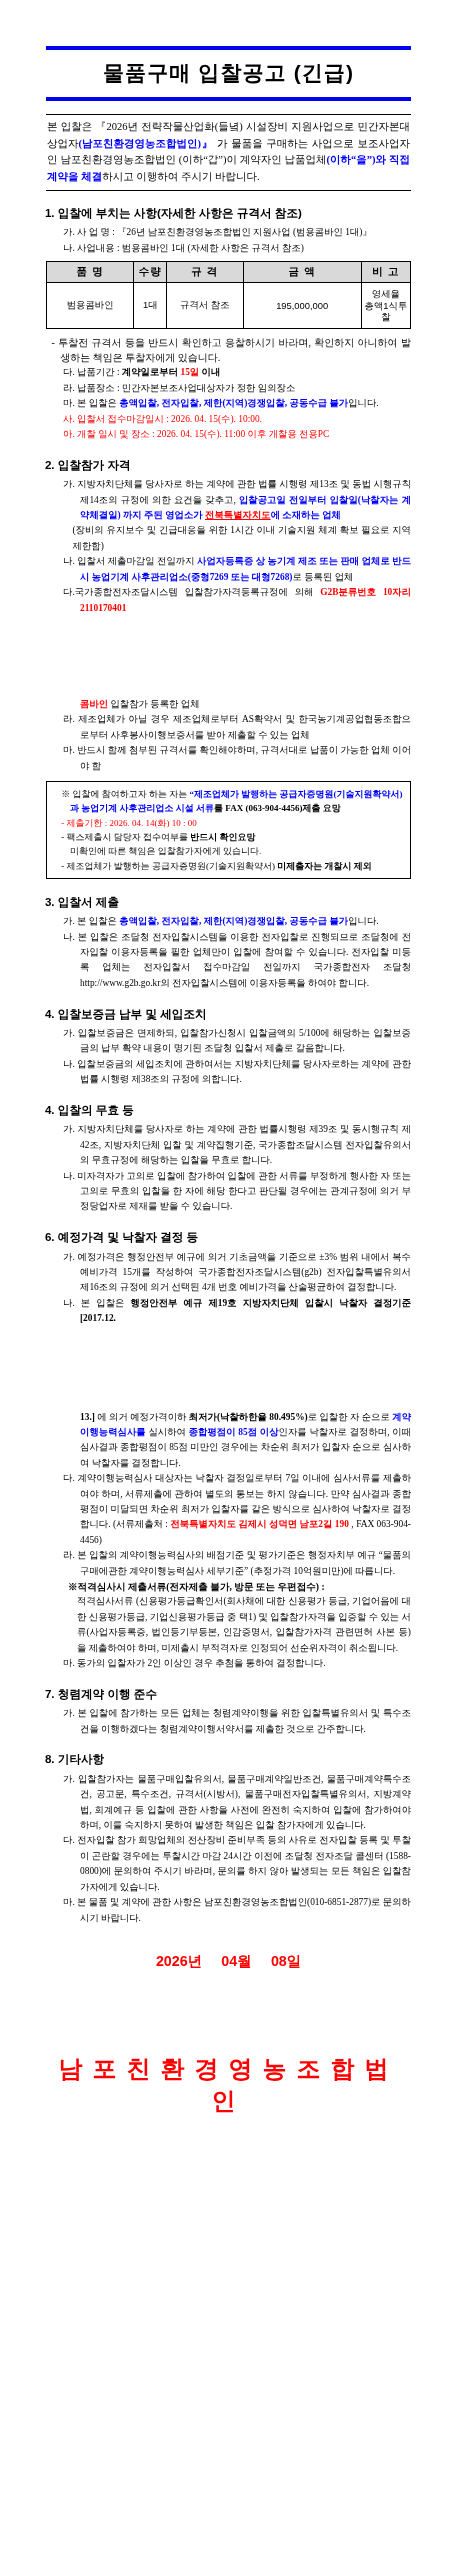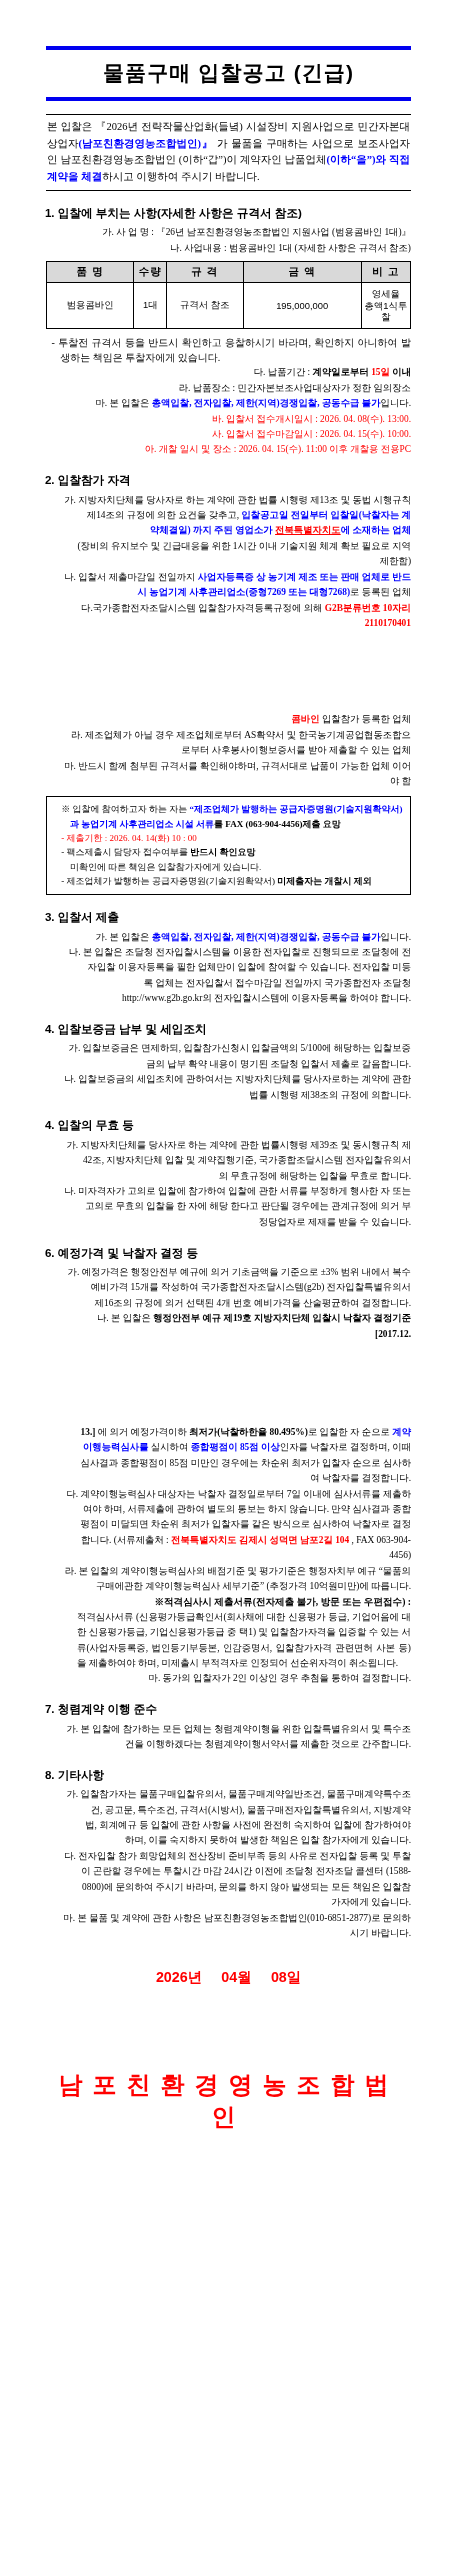--- a/index.html
+++ b/index.html
@@ -30,21 +30,21 @@
   td.note-cell{font-size:8.3px;line-height:11.6px;}
   .dash-note{font-size:10px;line-height:15.4px;padding-left:14.3px;text-indent:-8.8px;
              text-align:justify;font-family:"Liberation Serif","DejaVu Serif",serif;}
   .note-box{border:1.1px solid #000;margin:6.6px 0 3.3px 0;padding:5.5px 6.6px;
             font-size:9px;line-height:14.3px;
             font-family:"Liberation Serif","DejaVu Serif",serif;}
   .note-line{padding-left:16.5px;text-indent:-8.8px;}
   .note-line2{padding-left:16.5px;}
   .gap-break1{height:81px;}
   .gap-break2{height:83px;}
-  .serif{font-family:"Liberation Serif","DejaVu Serif",serif;text-align:right;}
+  .serif{font-family:"Liberation Serif","DejaVu Serif",serif;}
   .star-h{font-size:9.6px;font-weight:bold;line-height:15.4px;padding-left:22px;}
   .star-body{font-size:9.4px;line-height:15.4px;padding-left:31px;text-align:justify;}
   .date-line{margin-top:26.5px;text-align:center;font-size:14.3px;font-weight:bold;
              color:#ff0000;word-spacing:15.4px;}
   .org-line{margin-top:82px;text-align:center;font-size:24px;font-weight:bold;
             color:#ff0000;letter-spacing:10px;}
 </style>
 </head>
 <body>
 
@@ -87,21 +87,20 @@
           <div>총액1식투찰</div>
         </td>
       </tr>
     </tbody>
       </table>
 
     <div class="dash-note">- 투찰전 규격서 등을 반드시 확인하고 응찰하시기 바라며, 확인하지 아니하여 발생하는 책임은 투찰자에게 있습니다.</div>
     <div class="li serif"><span>다. 납품기간 : </span><span class="b">계약일로부터 </span><span class="redb">15일</span><span class="b"> 이내</span></div>
     <div class="li serif">라. 납품장소 : 민간자본보조사업대상자가 정한 임의장소</div>
     <div class="li serif"><span>마. 본 입찰은 </span><span class="blue">총액입찰, 전자입찰, 제한(지역)경쟁입찰, 공동수급 불가</span><span>입니다.</span></div>
-    <div class="li serif red">바. 입찰서 접수개시일시 : 2026. 04. 08(수). 13:00.</div>
     <div class="li serif red">사. 입찰서 접수마감일시 : 2026. 04. 15(수). 10:00.</div>
     <div class="li serif red">아. 개찰 일시  및  장소 : 2026. 04. 15(수). 11:00 이후 개찰용 전용PC</div>
 
     <div class="sec-h">2. 입찰참가 자격</div>
     <div class="li serif"><span>가. 지방자치단체를 당사자로 하는 계약에 관한 법률 시행령 제13조 및 동법 시행규칙 제14조의 규정에 의한 요건을 갖추고, </span><span class="blue">입찰공고일 전일부터 입찰일(낙찰자는 계약체결일) 까지 주된 영업소가 </span><span class="ru">전북특별자치도</span><span class="blue">에 소재하는 업체</span></div>
     <div class="paren serif">(장비의 유지보수 및 긴급대응을 위한 1시간 이내 기술지원 체계 확보 필요로 지역 제한함)</div>
     <div class="li serif"><span>나. 입찰서 제출마감일 전일까지 </span><span class="blue">사업자등록증 상 농기계 제조 또는 판매 업체로 반드시 농업기계 사후관리업소(중형7269 또는 대형7268)</span><span>로 등록된 업체</span></div>
     <div class="li serif"><span>다.국가종합전자조달시스템 입찰참가자격등록규정에 의해 </span><span class="redb">G2B분류번호  10자리2110170401</span></div>
     <div class="gap-break1"></div>
     <div class="cont serif"><span class="redb">콤바인</span><span> 입찰참가 등록한 업체</span></div>
@@ -126,21 +125,21 @@
 
     <div class="sec-h">4. 입찰의 무효 등</div>
     <div class="li serif">가. 지방자치단체를 당사자로 하는 계약에 관한 법률시행령 제39조 및 동시행규칙 제42조, 지방자치단체 입찰 및 계약집행기준, 국가종합조달시스템 전자입찰유의서의 무효규정에 해당하는 입찰을 무효로 합니다.</div>
     <div class="li serif">나. 미자격자가 고의로 입찰에 참가하여 입찰에 관한 서류를 부정하게 행사한 자 또는 고의로 무효의 입찰을 한 자에 해당 한다고 판단될 경우에는 관계규정에 의거 부정당업자로 제재를 받을 수 있습니다.</div>
 
     <div class="sec-h">6. 예정가격 및 낙찰자 결정 등</div>
     <div class="li serif">가. 예정가격은 행정안전부 예규에 의거 기초금액을 기준으로 ±3% 범위 내에서 복수 예비가격 15개를 작성하여 국가종합전자조달시스템(g2b) 전자입찰특별유의서 제16조의 규정에 의거 선택된 4개 번호 예비가격을 산술평균하여 결정합니다.</div>
     <div class="li serif"><span>나. 본 입찰은 </span><span class="b">행정안전부 예규 제19호 지방자치단체 입찰시 낙찰자 결정기준 [2017.12.</span></div>
     <div class="gap-break2"></div>
     <div class="cont serif"><span class="b">13.]</span><span> 에 의거 예정가격이하 </span><span class="b">최저가(낙찰하한율 80.495%)</span><span>로 입찰한 자 순으로 </span><span class="blue">계약이행능력심사를</span><span> 실시하여 </span><span class="blue">종합평점이 85점 이상</span><span>인자를 낙찰자로 결정하며, 이때 심사결과 종합평점이 85점 미만인 경우에는 차순위 최저가 입찰자 순으로 심사하여 낙찰자를 결정합니다.</span></div>
-    <div class="li serif"><span>다. 계약이행능력심사 대상자는 낙찰자 결정일로부터 7일 이내에 심사서류를 제출하여야 하며, 서류제출에 관하여 별도의 통보는 하지 않습니다. 만약 심사결과 종합평점이 미달되면  차순위 최저가 입찰자를 같은 방식으로 심사하여 낙찰자로 결정합니다. (서류제출처 : </span><span class="redb">전북특별자치도 김제시 성덕면 남포2길 104 </span><span>, FAX 063-904-4456)</span></div>
+    <div class="li serif"><span>다. 계약이행능력심사 대상자는 낙찰자 결정일로부터 7일 이내에 심사서류를 제출하여야 하며, 서류제출에 관하여 별도의 통보는 하지 않습니다. 만약 심사결과 종합평점이 미달되면  차순위 최저가 입찰자를 같은 방식으로 심사하여 낙찰자로 결정합니다. (서류제출처 : </span><span class="redb">전북특별자치도 김제시 성덕면 남포2길 190 </span><span>, FAX 063-904-4456)</span></div>
     <div class="li serif">라. 본 입찰의 계약이행능력심사의 배점기준 및 평가기준은 행정자치부 예규 “물품의 구매에관한 계약이행능력심사 세부기준” (추정가격 10억원미만)에 따릅니다.</div>
     <div class="star-h serif">※적격심사시 제출서류(전자제출 불가, 방문 또는 우편접수) :</div>
     <div class="star-body serif">적격심사서류 (신용평가등급확인서(회사채에 대한 신용평가 등급, 기업어음에 대한 신용평가등급, 기업신용평가등급 중 택1) 및 입찰참가자격을 입증할 수 있는 서류(사업자등록증, 법인등기부등본, 인감증명서, 입찰참가자격 관련면허 사본 등)을 제출하여야 하며, 미제출시 부적격자로 인정되어 선순위자격이 취소됩니다.</div>
     <div class="li serif">마. 동가의 입찰자가 2인 이상인 경우 추첨을 통하여 결정합니다.</div>
 
     <div class="sec-h">7. 청렴계약 이행 준수</div>
     <div class="li serif">가. 본 입찰에 참가하는 모든 업체는 청렴계약이행을 위한 입찰특별유의서 및 특수조건을 이행하겠다는 청렴계약이행서약서를 제출한 것으로 간주합니다.</div>
 
     <div class="sec-h">8. 기타사항</div>
     <div class="li serif">가. 입찰참가자는 물품구매입찰유의서, 물품구매계약일반조건, 물품구매계약특수조건, 공고문, 특수조건,  규격서(시방서),  물품구매전자입찰특별유의서,  지방계약법,  회계예규  등 입찰에 관한 사항을 사전에 완전히 숙지하여 입찰에 참가하여야 하며, 이를 숙지하지 못하여 발생한 책임은 입찰 참가자에게 있습니다.</div>

